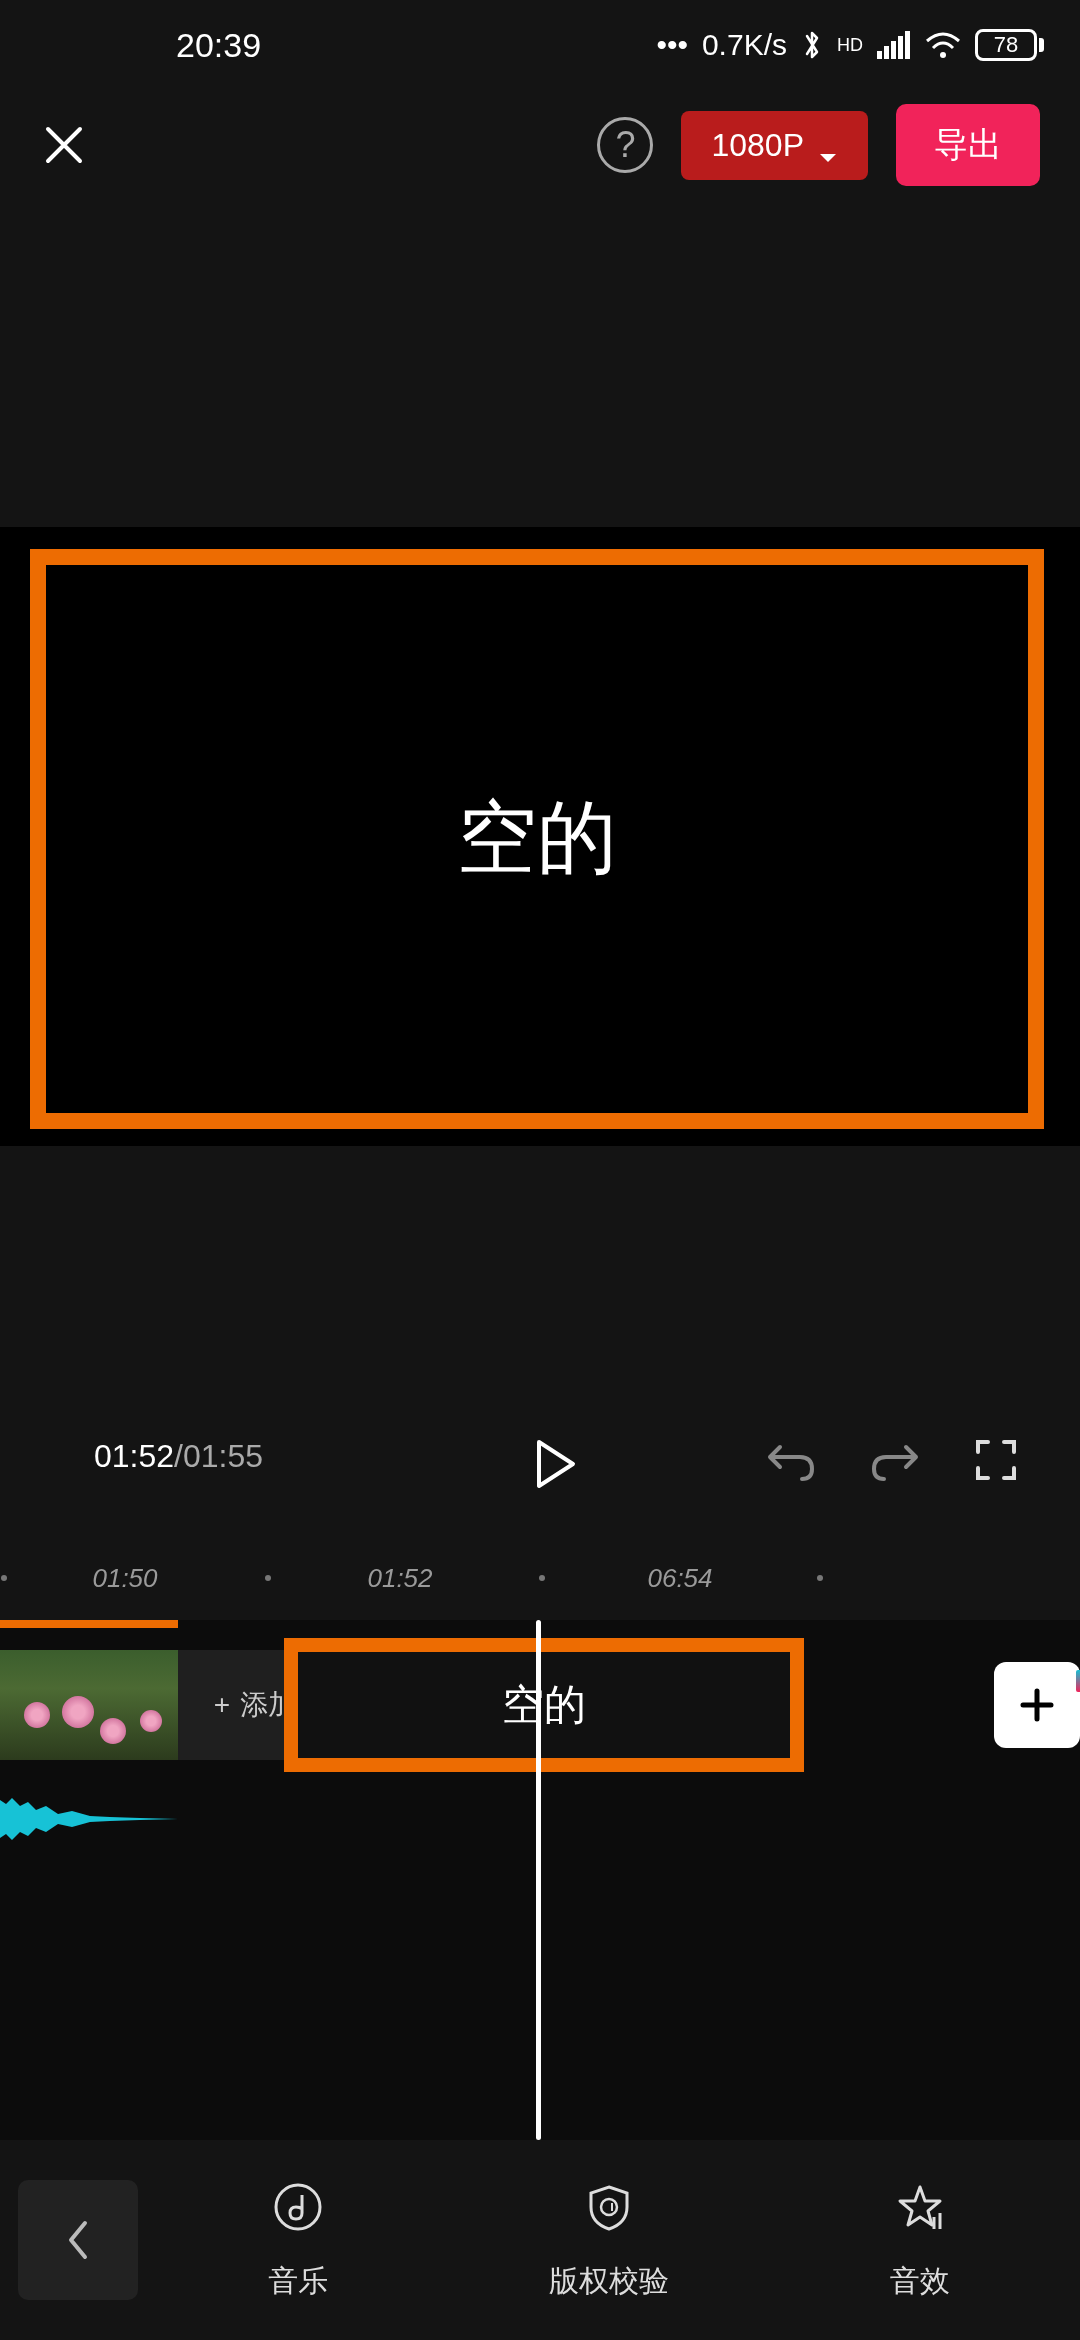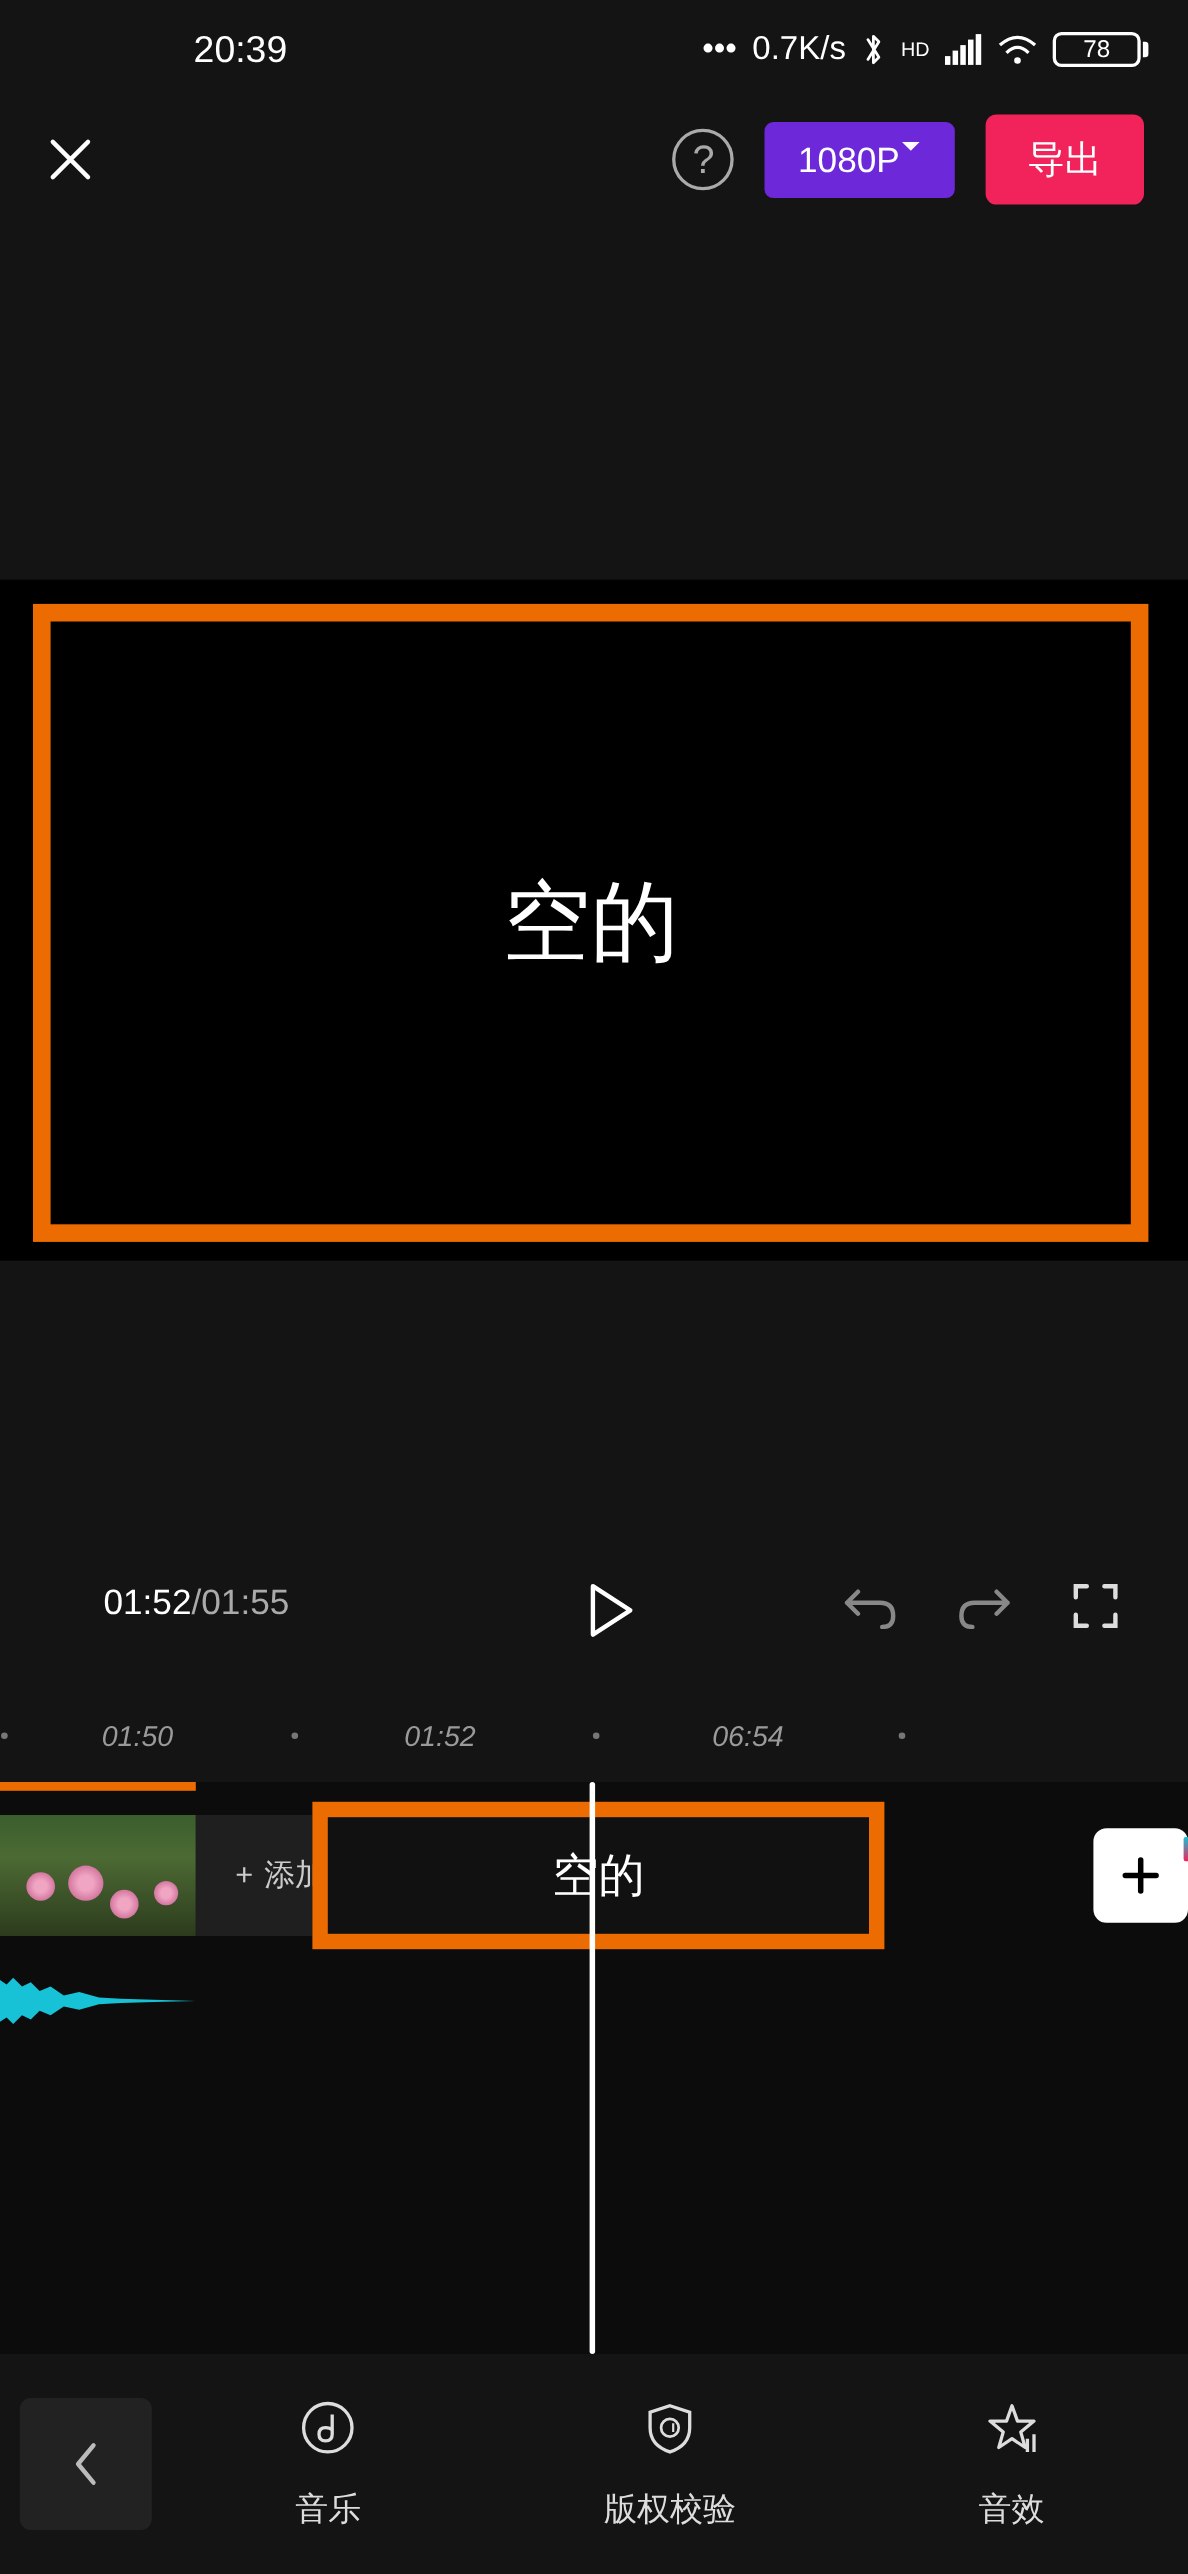--- a/index.html
+++ b/index.html
@@ -3,30 +3,30 @@
 <meta charset="utf-8">
 <style>
   * { margin: 0; padding: 0; box-sizing: border-box; }
   html, body { width: 1080px; height: 2340px; background: #141414; font-family: -apple-system, "Helvetica Neue", Arial, sans-serif; color: #fff; overflow: hidden; }
 
   
   .status-bar { height: 90px; display: flex; align-items: center; justify-content: space-between; padding: 12px 36px; font-size: 34px; color: #fff; }
   .status-time { margin-left: 140px; font-weight: 500; }
   .status-right { display: flex; align-items: center; gap: 14px; font-size: 30px; }
   .battery-box { display: inline-flex; align-items: center; }
-  .battery-body { width: 80px; height: 32px; border: 3px solid #fff; border-radius: 8px; display: flex; align-items: center; justify-content: center; font-size: 22px; position: relative; }
+  .battery-body { width: 62px; height: 32px; border: 3px solid #fff; border-radius: 8px; display: flex; align-items: center; justify-content: center; font-size: 22px; position: relative; }
   .battery-tip { width: 5px; height: 14px; background: #fff; border-radius: 0 3px 3px 0; margin-left: 2px; }
 
   
   .top-bar { height: 110px; display: flex; align-items: center; justify-content: space-between; padding: 0 40px; }
   .top-left { display: flex; align-items: center; }
   .top-right { display: flex; align-items: center; gap: 28px; }
   .close-btn { width: 48px; height: 48px; display: flex; align-items: center; justify-content: center; }
   .help-btn { width: 56px; height: 56px; border: 3px solid #aaa; border-radius: 50%; display: flex; align-items: center; justify-content: center; color: #aaa; font-size: 36px; font-weight: 500; }
-  .res-select { background: #6d28d9; border-radius: 8px; padding: 16px 30px; display: flex; align-items: flex-start; font-size: 32px; color: #fff; }
+  .res-select { background: #b91c1c; border-radius: 8px; padding: 16px 30px; display: flex; align-items: flex-end; gap: 14px; font-size: 32px; color: #fff; }
   .export-btn { background: #f1235a; border-radius: 10px; padding: 18px 38px; font-size: 34px; color: #fff; font-weight: 500; }
 
   
   .preview-zone { position: absolute; top: 527px; left: 0; right: 0; height: 619px; background: #000; }
   .preview-highlight { position: absolute; top: 549px; left: 30px; width: 1014px; height: 580px; border: 16px solid #ed6c02; display: flex; align-items: center; justify-content: center; }
   .preview-text { font-size: 80px; color: #fff; }
 
   
   .playback-row { position: absolute; top: 1438px; left: 0; right: 16px; height: 84px; display: flex; align-items: flex-start; padding: 0 46px; margin-left: 48px; }
   .time-text { font-size: 32px; color: #aaa; }

